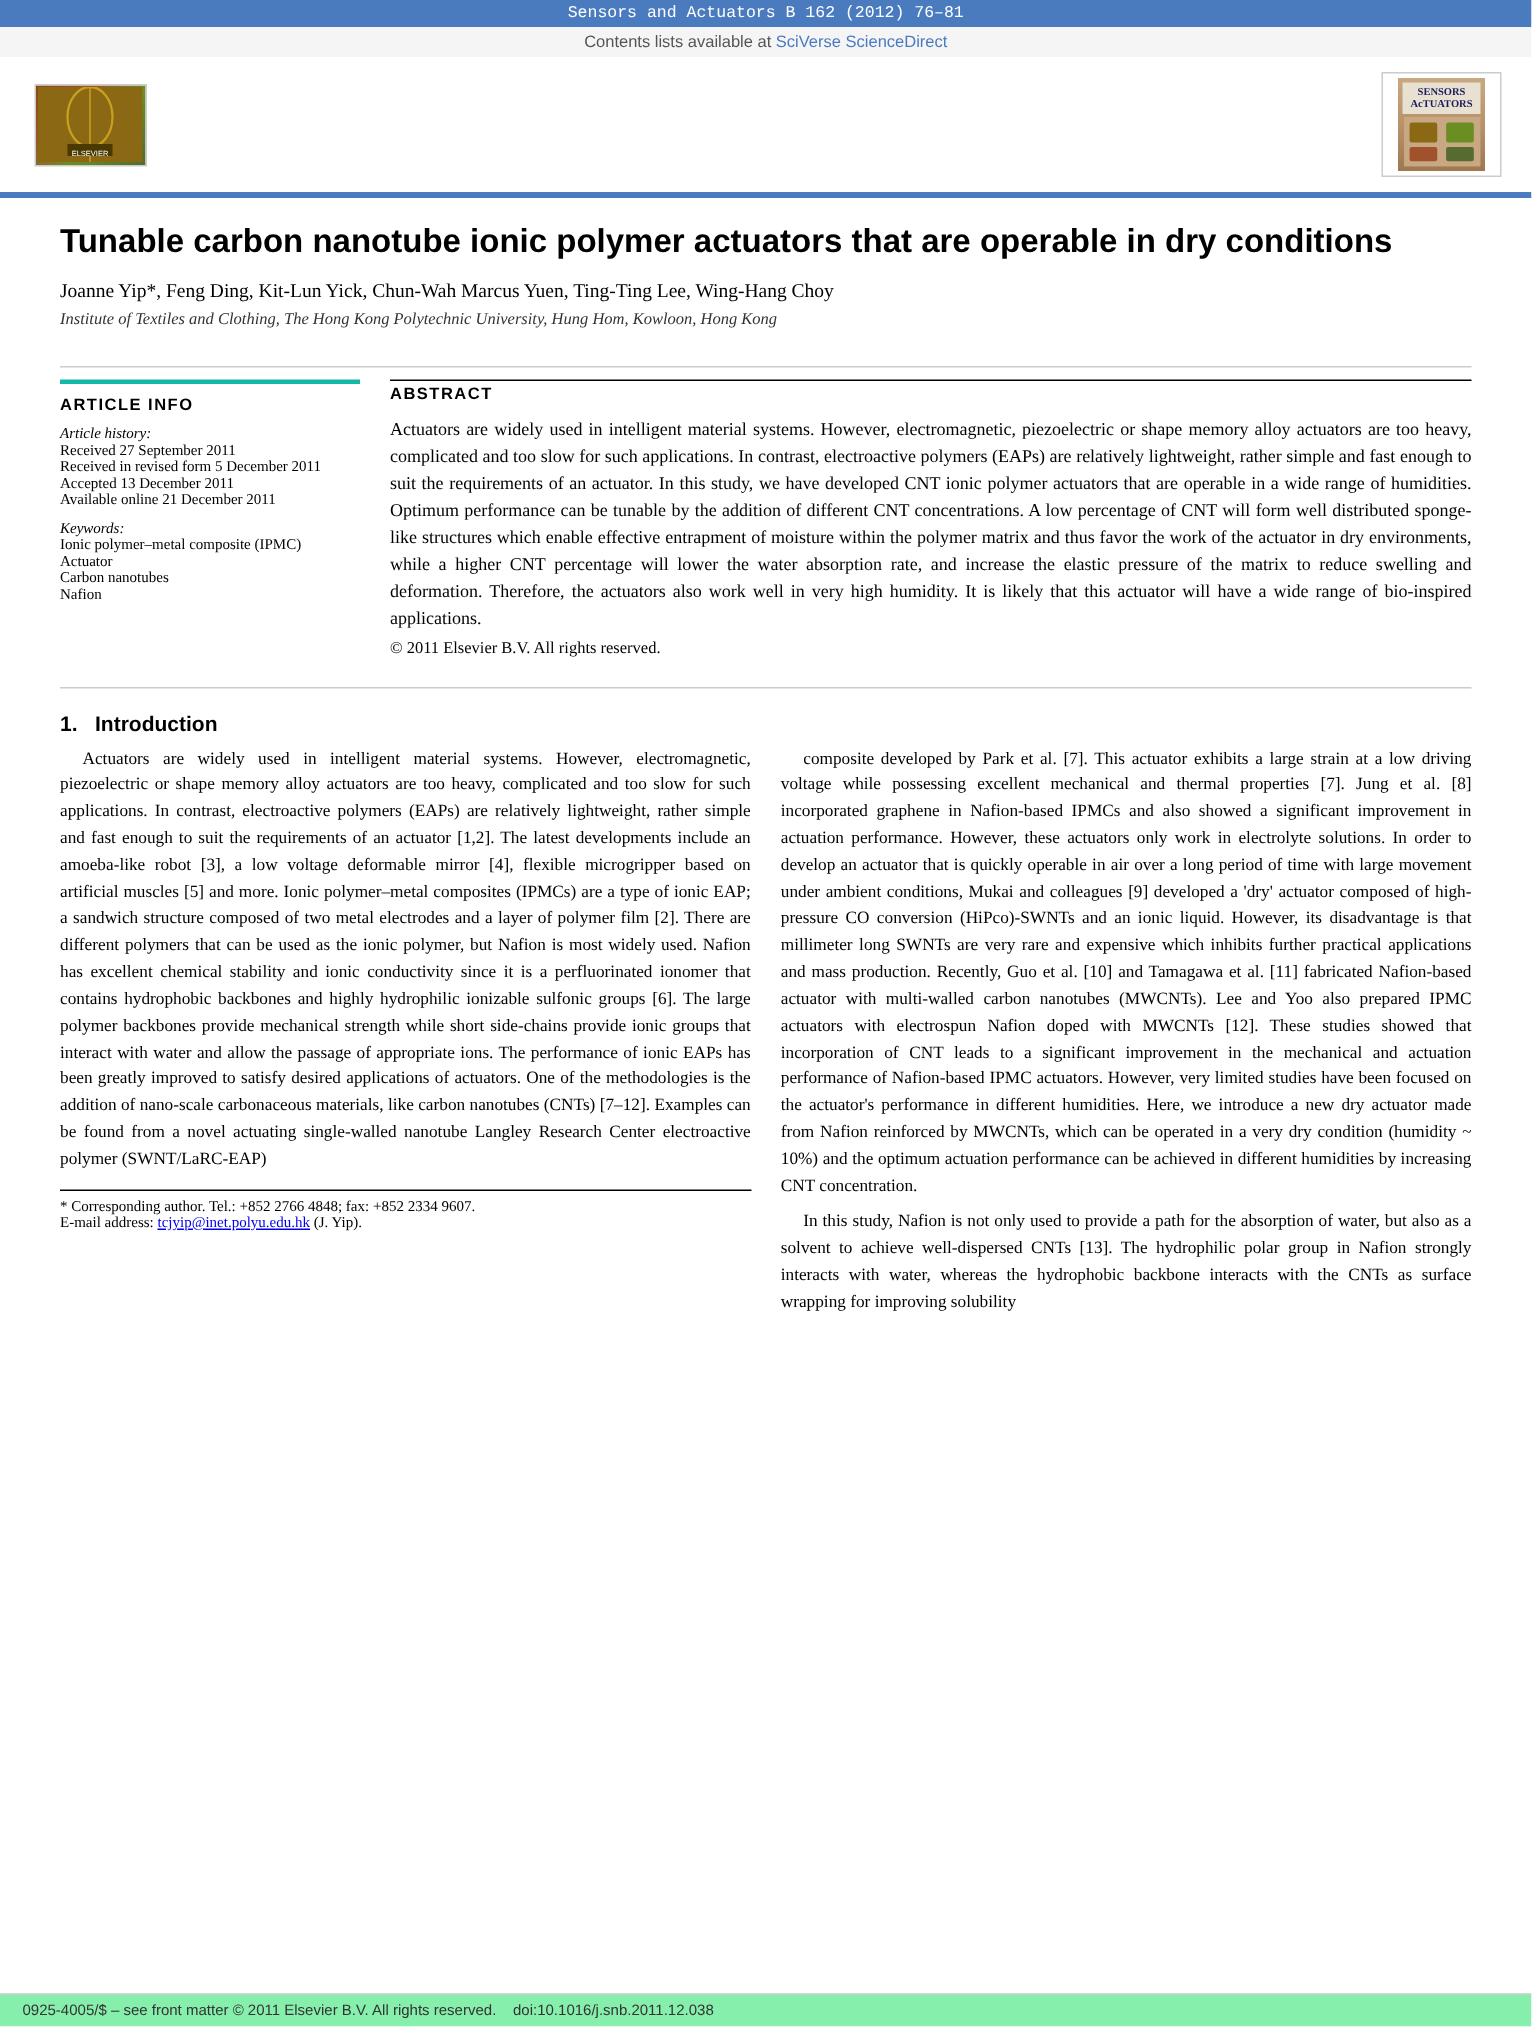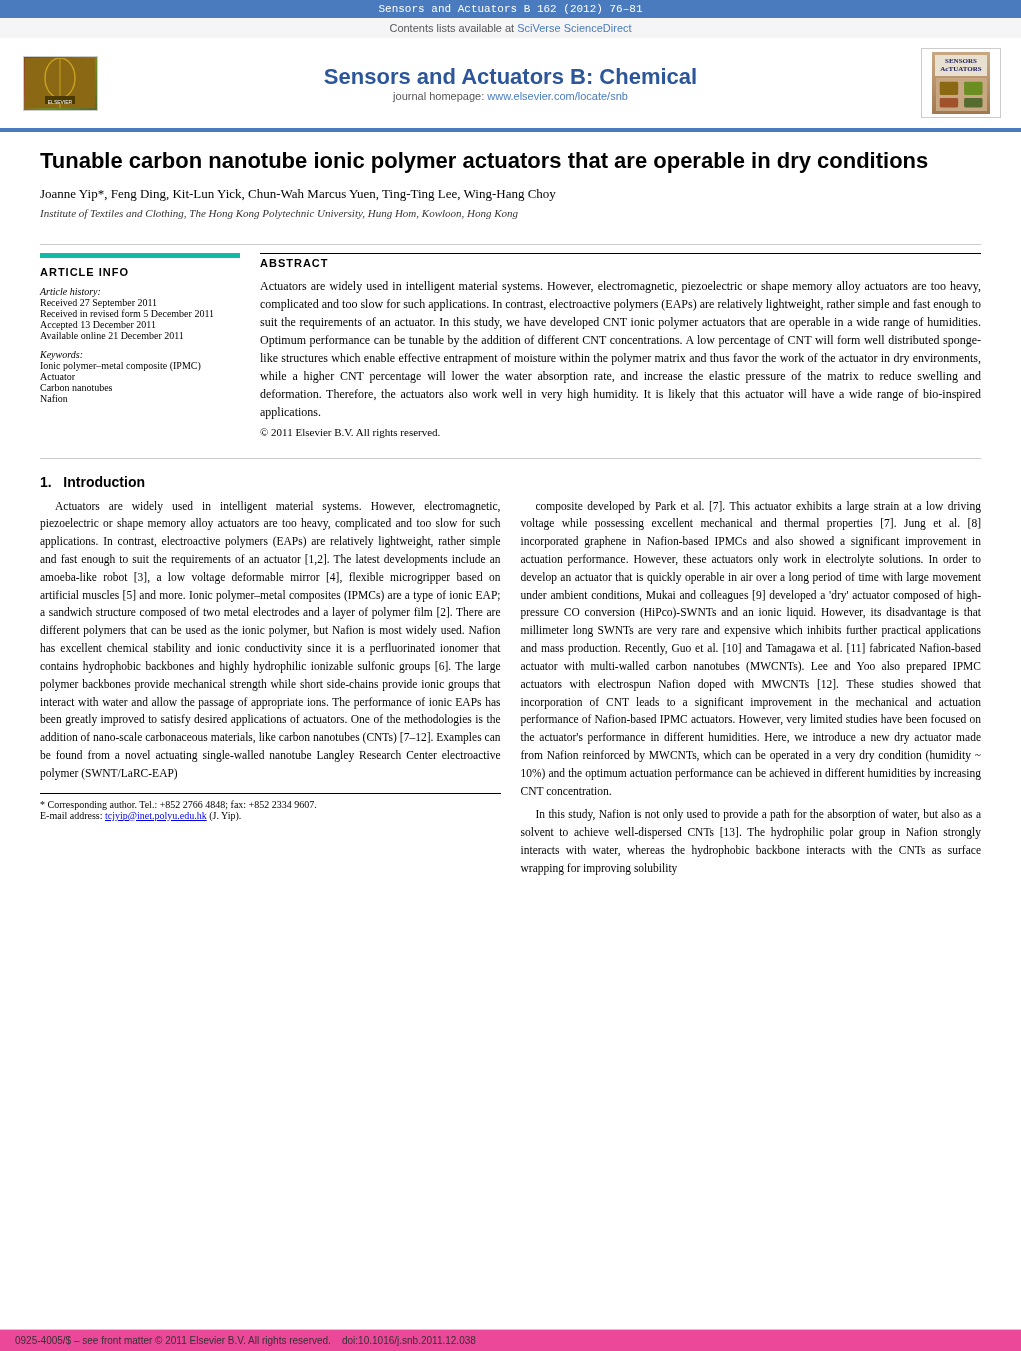--- a/index.html
+++ b/index.html
@@ -140,21 +140,21 @@
       margin-bottom: 25px;
     }
     .two-column {
       display: flex;
       gap: 20px;
       margin-bottom: 20px;
     }
     .article-info {
       width: 200px;
       min-width: 200px;
-      border-top: 5px solid #14b8a6;
+      border-top: 3px solid #14b8a6;
       padding-top: 8px;
     }
     .article-info-title {
       font-size: 11px;
       font-weight: bold;
       letter-spacing: 1px;
       margin-bottom: 8px;
       font-family: Arial, sans-serif;
     }
     .article-info-section {
@@ -224,21 +224,21 @@
       text-indent: 15px;
       margin-bottom: 6px;
     }
     .footnote-area {
       border-top: 1px solid #000;
       margin-top: 10px;
       padding-top: 5px;
       font-size: 10px;
     }
     .footer-bar {
-      background: #ec4899;
+      background: #86efac;
       padding: 5px 15px;
       font-size: 10px;
       color: #333;
       font-family: Arial, sans-serif;
       border-top: 1px solid #ccc;
     }
     .header-divider {
       border: none;
       border-top: 2px solid #4a7bbf;
       margin: 0;
@@ -270,27 +270,20 @@
           <svg width="70" height="50" viewBox="0 0 70 50">
             <rect width="70" height="50" fill="#8B6914"></rect>
             <ellipse cx="35" cy="20" rx="15" ry="20" fill="none" stroke="#c8a020" stroke-width="1.5"></ellipse>
             <line x1="35" y1="0" x2="35" y2="50" stroke="#c8a020" stroke-width="1"></line>
             <rect x="20" y="38" width="30" height="8" fill="#4a3a00"></rect>
             <text x="35" y="46" text-anchor="middle" fill="#fff" font-size="5" font-family="Arial">ELSEVIER</text>
           </svg>
         </div>
       </div>
 
-      <div class="journal-title-block">
-        <div class="journal-title">Sensors and Actuators B: Chemical</div>
-        <div class="journal-homepage">
-          <span>journal homepage: </span>
-          <a href="#">www.elsevier.com/locate/snb</a>
-        </div>
-      </div>
 
       <div class="sensors-actuators-logo">
         <div class="sa-logo-img">
           <div class="sa-logo-text">SENSORS<br>AcTUATORS</div>
           <svg width="69" height="45" viewBox="0 0 69 45" style="margin-top:2px;">
             <rect width="69" height="45" fill="#c8a882"></rect>
             <rect x="5" y="5" width="25" height="18" fill="#8B6914" rx="2"></rect>
             <rect x="38" y="5" width="25" height="18" fill="#6B8E23" rx="2"></rect>
             <rect x="5" y="27" width="25" height="13" fill="#A0522D" rx="2"></rect>
             <rect x="38" y="27" width="25" height="13" fill="#556B2F" rx="2"></rect>

